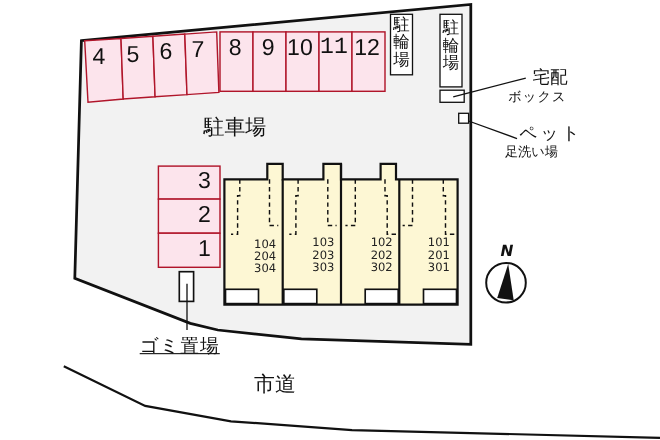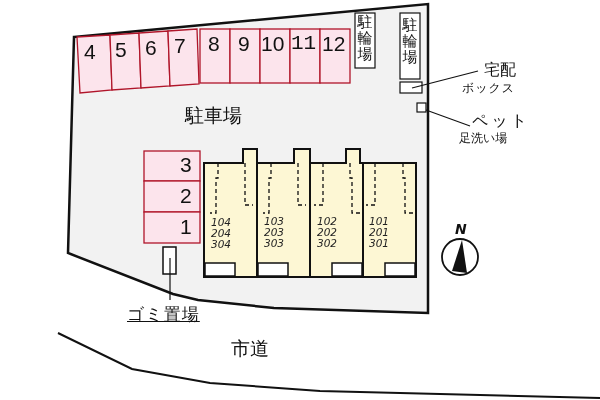--- a/index.html
+++ b/index.html
@@ -1,20 +1,20 @@
 <!DOCTYPE html>
 <html><head>
 <meta charset="utf-8">
 <style>
   html, body { margin:0; padding:0; background:#ffffff; }
   body { width:600px; height:400px; position:relative; overflow:hidden; font-family:"DejaVu Sans", sans-serif; }
   svg { position:absolute; left:0; top:0; }
   .lbl { position:absolute; color:#111; white-space:nowrap; }
   .num { font-family:"Liberation Sans", sans-serif; font-size:21px; color:#111; }
-  .unit-text { position:absolute; font-family:"DejaVu Sans", sans-serif; font-size:10.5px; line-height:11px; text-align:left; color:#222;font-style:italic; }
+  .unit-text { position:absolute; font-family:"DejaVu Sans", sans-serif; font-size:10.5px; line-height:11px; text-align:right; color:#222; }
   .vlabel { position:absolute; font-size:15px; line-height:16px; width:16px; text-align:center; color:#111; }
 </style>
 </head>
 <body>
 
 <svg width="600" height="400" viewBox="0 0 600 400">
 
   <polygon points="74,37 428,4 428,313 274,308 198,300 173,294 68,253" fill="#f2f2f2" stroke="#111" stroke-width="2.5"></polygon>
 
   <polyline points="58,333 132,369 210,383 320,391 600,398" fill="none" stroke="#111" stroke-width="2"></polyline>

